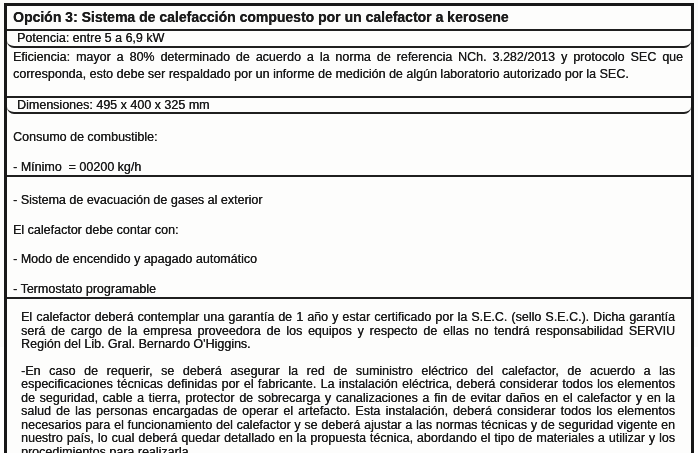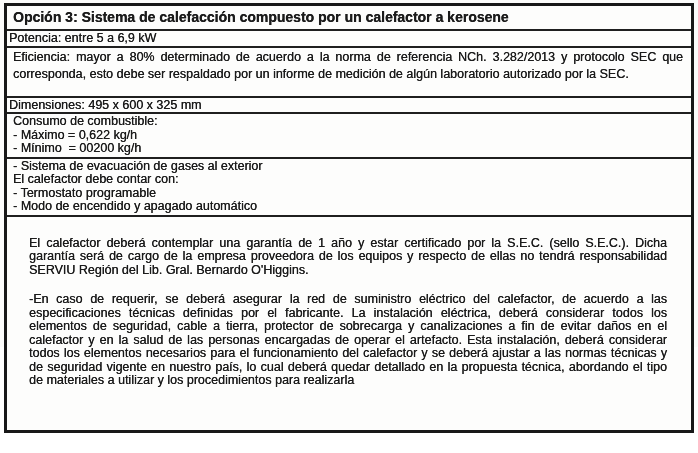--- a/index.html
+++ b/index.html
@@ -37,65 +37,66 @@
   .row:last-child {
     border-bottom: none;
   }
   .header {
     font-weight: bold;
     font-size: 14px;
     line-height: 15px;
     padding: 4px 6px 4px 6px;
   }
   .tight {
-    padding: 1px 6px 0 2px;
+    padding: 1px 6px 0 10px;
+    border-radius: 7px;
   }
   .eficiencia {
     line-height: 17.5px;
     text-align: justify;
     padding: 1px 8px 12px 6px;
   }
   .cell-line {
     white-space: pre-wrap;
+    margin-top: 16px;
   }
   .last-cell {
     padding: 4px 8px 26px 6px;
   }
   .para {
-    margin: 16px;
+    margin: 8px;
     text-align: justify;
   }
   .para.gap1 { margin-top: 13px; }
   .para.gap2 { margin-top: 26px; }
 </style>
 </head>
 <body>
 
 <div class="page">
   <div class="doc">
 
     <div class="row header">Opción 3: Sistema de calefacción compuesto por un calefactor a kerosene</div>
 
     <div class="row tight">Potencia: entre 5 a 6,9 kW</div>
 
     <div class="row eficiencia">Eficiencia: mayor a 80% determinado de acuerdo a la norma de referencia NCh. 3.282/2013 y protocolo SEC que corresponda, esto debe ser respaldado por un informe de medición de algún laboratorio autorizado por la SEC.</div>
 
-    <div class="row tight">Dimensiones: 495 x 600 x 325 mm</div>
+    <div class="row tight">Dimensiones: 495 x 400 x 325 mm</div>
 
     <div class="row">
       <div class="cell-line">Consumo de combustible:</div>
-      <div class="cell-line">- Máximo = 0,622 kg/h</div>
       <div class="cell-line">- Mínimo  = 00200 kg/h</div>
     </div>
 
     <div class="row">
       <div class="cell-line">- Sistema de evacuación de gases al exterior</div>
       <div class="cell-line">El calefactor debe contar con:</div>
+      <div class="cell-line">- Modo de encendido y apagado automático</div>
       <div class="cell-line">- Termostato programable</div>
-      <div class="cell-line">- Modo de encendido y apagado automático</div>
     </div>
 
     <div class="row last-cell">
       <p class="para">El calefactor deberá contemplar una garantía de 1 año y estar certificado por la S.E.C. (sello S.E.C.). Dicha garantía será de cargo de la empresa proveedora de los equipos y respecto de ellas no tendrá responsabilidad SERVIU Región del Lib. Gral. Bernardo O'Higgins.</p>
       <p class="para gap1">-En caso de requerir, se deberá asegurar la red de suministro eléctrico del calefactor, de acuerdo a las especificaciones técnicas definidas por el fabricante. La instalación eléctrica, deberá considerar todos los elementos de seguridad, cable a tierra, protector de sobrecarga y canalizaciones a fin de evitar daños en el calefactor y en la salud de las personas encargadas de operar el artefacto. Esta instalación, deberá considerar todos los elementos necesarios para el funcionamiento del calefactor y se deberá ajustar a las normas técnicas y de seguridad vigente en nuestro país, lo cual deberá quedar detallado en la propuesta técnica, abordando el tipo de materiales a utilizar y los procedimientos para realizarla</p>
     </div>
 
   </div>
 </div>
 

